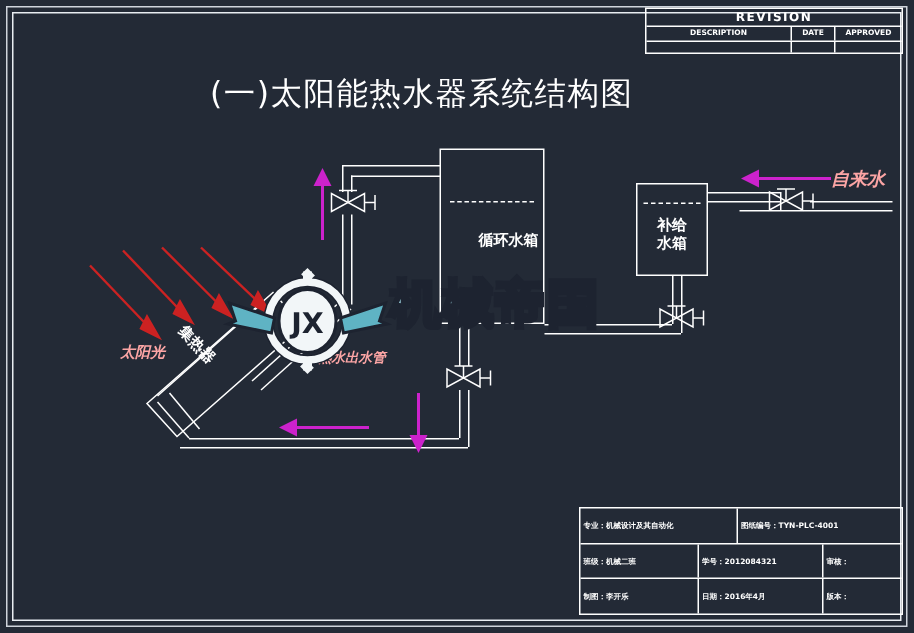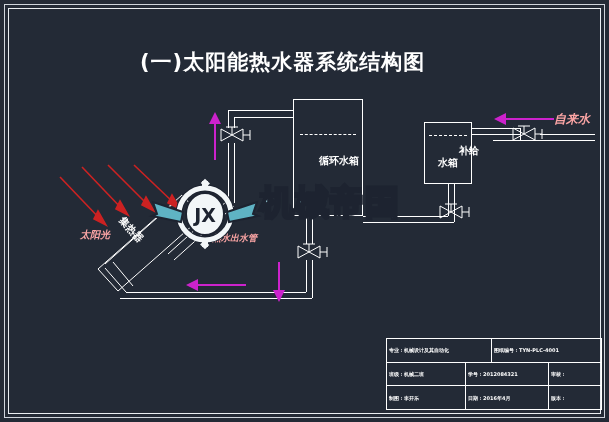--- a/index.html
+++ b/index.html
@@ -12,21 +12,21 @@
   .v{width:1px;}
 
   
   #frame-outer{position:absolute;left:4px;top:4px;width:601px;height:414px;
       border:1px solid #cfd4dc;box-sizing:border-box;}
   #frame-inner{position:absolute;left:8px;top:8px;width:593px;height:406px;
       border:1px solid #e9edf2;box-sizing:border-box;}
 
   
   #main-title{position:absolute;left:140px;top:48px;color:#ffffff;
-     font-size:21px;font-weight:bold;letter-spacing:1px;white-space:nowrap;}
+     font-size:21px;font-weight:normal;letter-spacing:1px;white-space:nowrap;}
 
   
   #revision{position:absolute;left:430px;top:5px;width:172px;height:31px;
       border:1px solid #ffffff;box-sizing:border-box;display:flex;flex-direction:column;}
   #rev-title{flex:0 0 11px;color:#fff;font-size:8px;font-weight:bold;
       text-align:center;line-height:11px;border-bottom:1px solid #fff;letter-spacing:1px;}
   #rev-head{flex:0 0 9px;display:flex;border-bottom:1px solid #fff;}
   #rev-head>div{color:#fff;font-size:5px;font-weight:bold;text-align:center;
       line-height:9px;border-right:1px solid #fff;overflow:hidden;}
   #rev-head>div:last-child{border-right:none;}
@@ -91,30 +91,43 @@
   .c-small{flex:0 0 48px;}
 </style>
 </head>
 <body>
 
 <div id="canvas">
 
   <div id="frame-outer"></div>
   <div id="frame-inner"></div>
 
+  <div id="revision">
+    <div id="rev-title">REVISION</div>
+    <div id="rev-head">
+      <div class="rv-desc">DESCRIPTION</div>
+      <div class="rv-date">DATE</div>
+      <div class="rv-appr">APPROVED</div>
+    </div>
+    <div id="rev-body">
+      <div class="rv-desc"></div>
+      <div class="rv-date"></div>
+      <div class="rv-appr"></div>
+    </div>
+  </div>
 
   <div id="main-title">(一)太阳能热水器系统结构图</div>
 
   <div class="tank" style="left:293px;top:99px;width:70px;height:117px;"></div>
   <div class="dashline" style="left:300px;top:134px;width:56px;"></div>
   <div class="tank-label" style="left:295px;top:155px;width:88px;">循环水箱</div>
 
   <div class="tank" style="left:424px;top:122px;width:48px;height:62px;"></div>
   <div class="dashline" style="left:429px;top:135px;width:38px;"></div>
-  <div class="tank-label" style="left:424px;top:145px;width:48px;padding-left:21px;">补给</div>
+  <div class="tank-label" style="left:424px;top:145px;width:48px;">补给</div>
   <div class="tank-label" style="left:424px;top:157px;width:48px;">水箱</div>
 
   <div class="ln v" style="left:228px;top:110px;height:18px;"></div>
   <div class="ln h" style="left:228px;top:110px;width:66px;"></div>
   <div class="ln v" style="left:234px;top:117px;height:11px;"></div>
   <div class="ln h" style="left:234px;top:117px;width:60px;"></div>
   <div class="ln v" style="left:228px;top:143px;height:66px;"></div>
   <div class="ln v" style="left:234px;top:143px;height:60px;"></div>
 
   <div style="position:absolute;left:168px;top:200px;width:72px;height:60px;">

